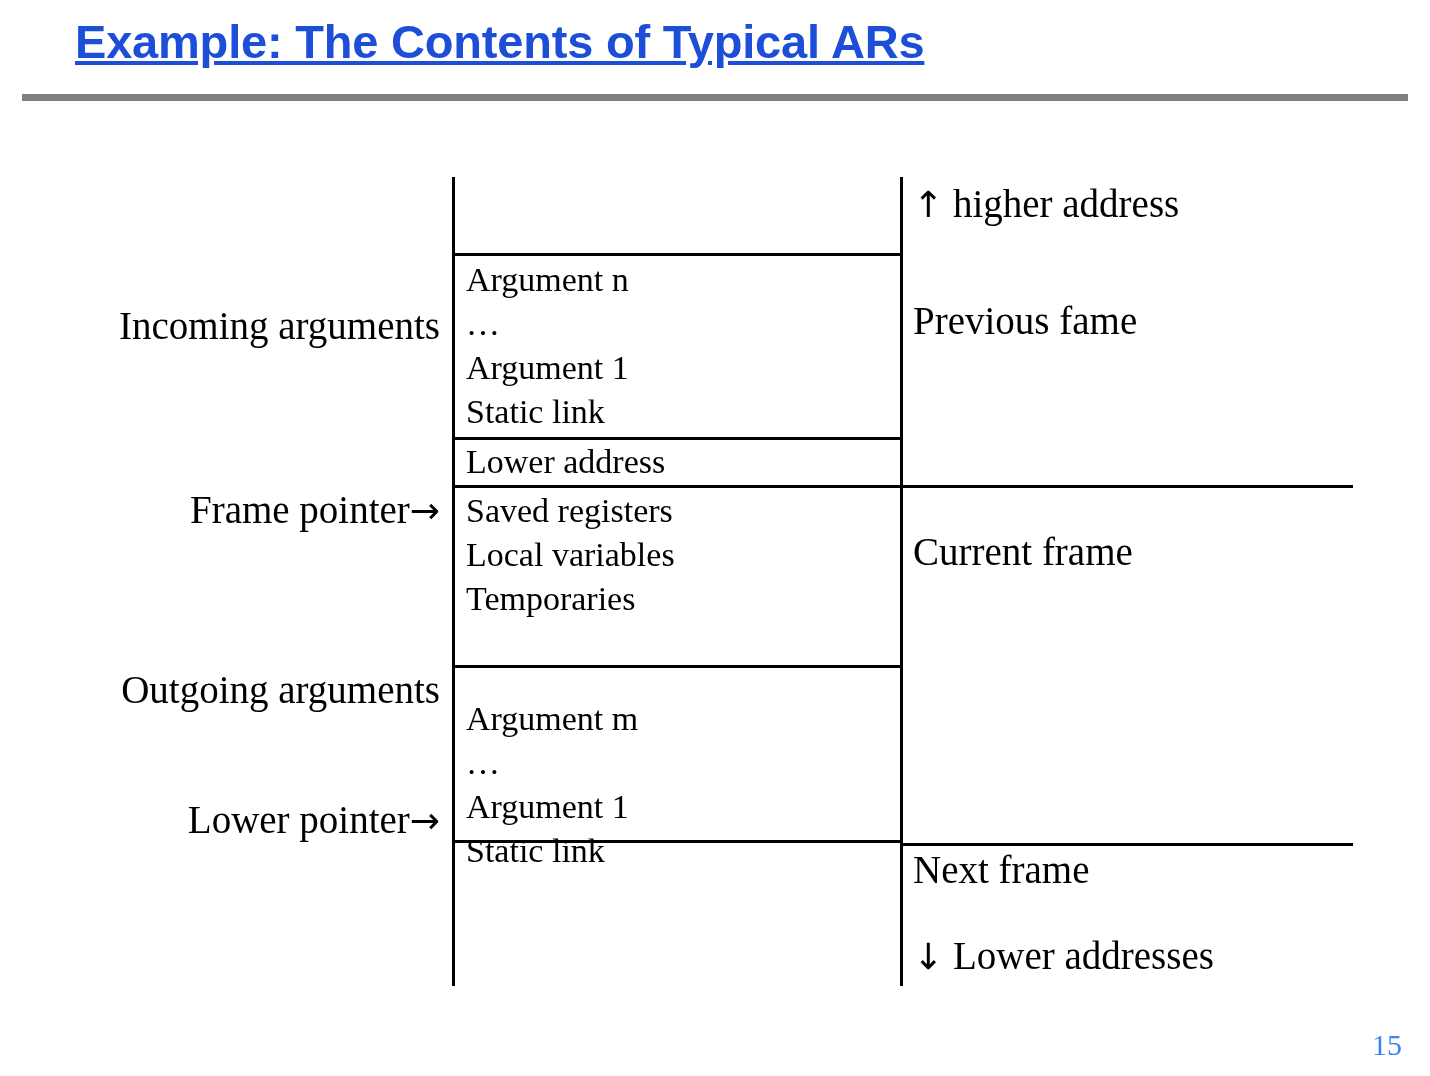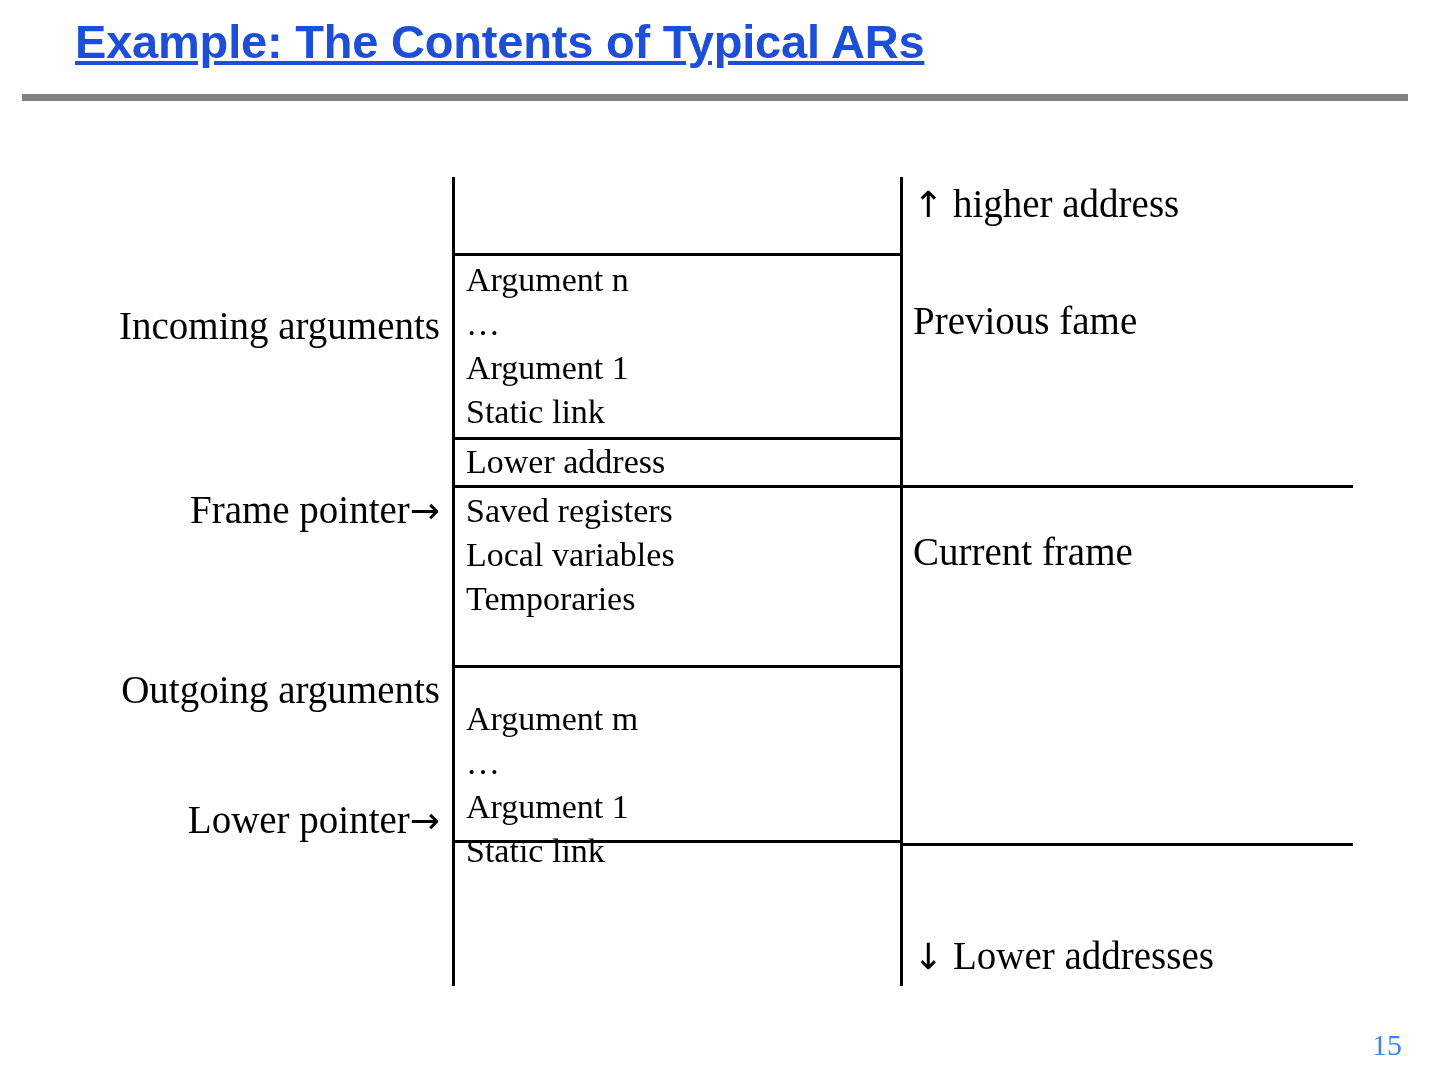--- a/index.html
+++ b/index.html
@@ -191,20 +191,21 @@
 
   <div class="note" id="note-higher">
     <span class="arrow-glyph">↑</span>
     <span>higher address</span>
   </div>
 
   <div class="note" id="note-previous">Previous fame</div>
 
   <div class="note" id="note-current">Current frame</div>
 
+  <div class="note" id="note-next">Next frame</div>
 
   <div class="note" id="note-lower">
     <span class="arrow-glyph">↓</span>
     <span>Lower addresses</span>
   </div>
 
 </div>
 
 <div id="page-number">15</div>
 

